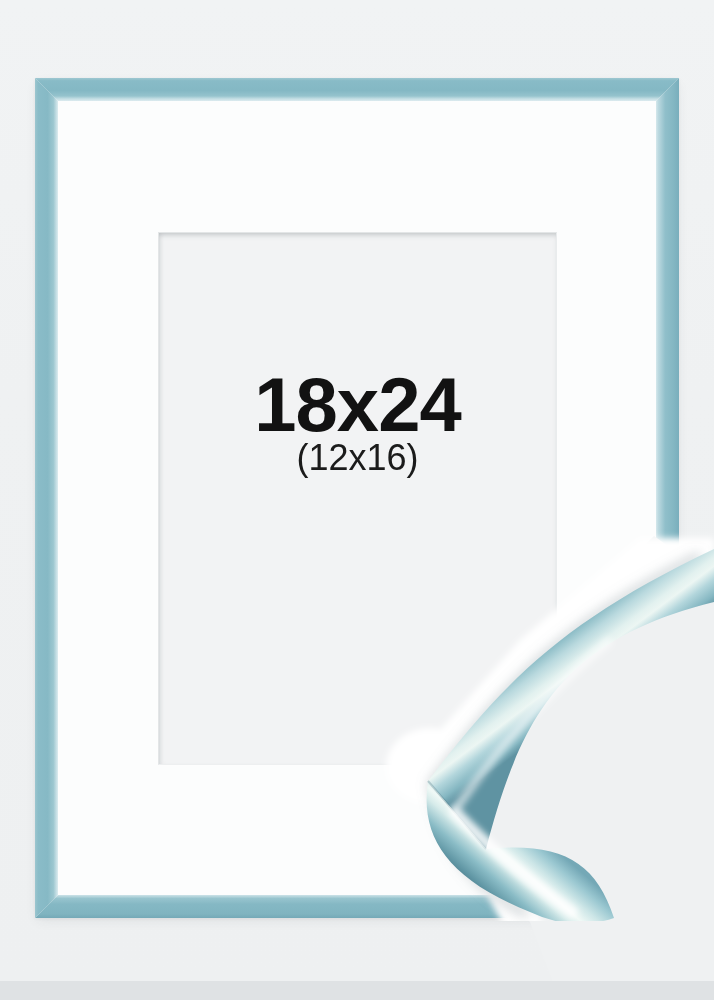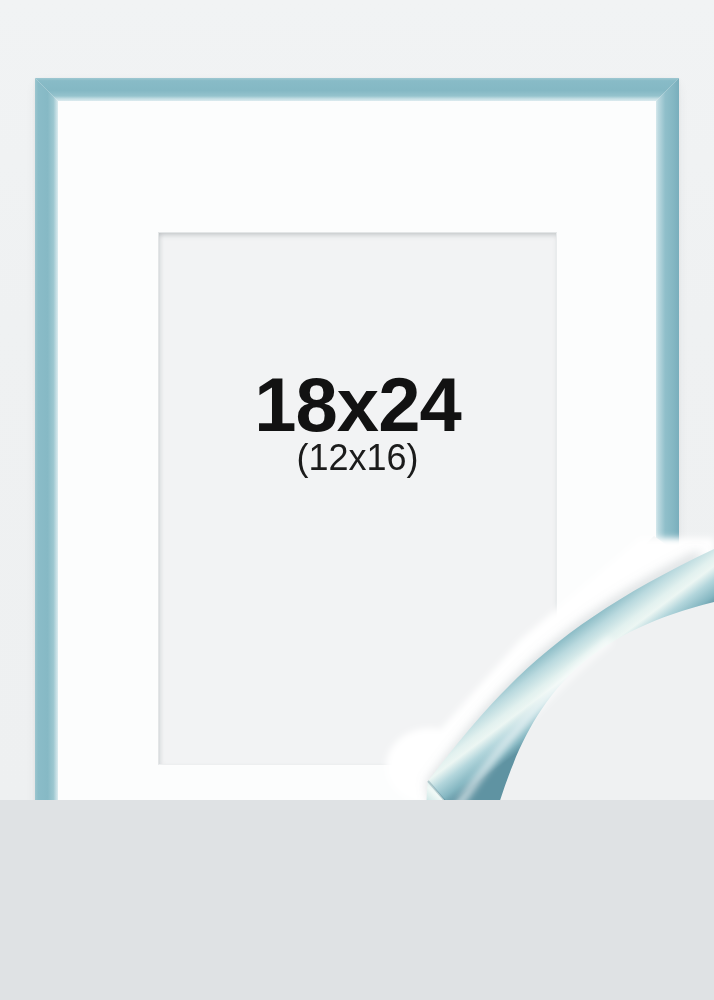--- a/index.html
+++ b/index.html
@@ -7,21 +7,21 @@
     --frame-blue:#87bac6;
     --frame-blue-light:#cfe4e9;
     --frame-blue-dark:#6ea7b5;
     --mat-white:#fcfdfd;
     --opening-gray:#f2f3f4;
     --label-text:#121212;
   }
   html,body{margin:0;padding:0;}
   body{background:#dfe2e4;font-family:"Liberation Sans",sans-serif;}
   .canvas{
-    position:relative;width:714px;height:800px;overflow:hidden;
+    position:relative;width:714px;height:981px;overflow:hidden;
     background:linear-gradient(180deg,#f1f3f4 0%,var(--background) 40%,#eef0f1 100%);
   }
   .frame{
     position:absolute;left:35px;top:78px;width:644px;height:840px;
     box-shadow:0 4px 12px -3px rgba(50,60,66,0.10), 0 1px 3px rgba(50,60,66,0.06);
   }
   .bar{position:absolute;}
   .bar.top{
     left:0;top:0;width:644px;height:23px;
     background:linear-gradient(180deg,#9fc8d1 0%,#88bbc7 12%,#84b8c4 55%,#95c3cd 78%,#c2dde3 90%,#dcebef 100%);

